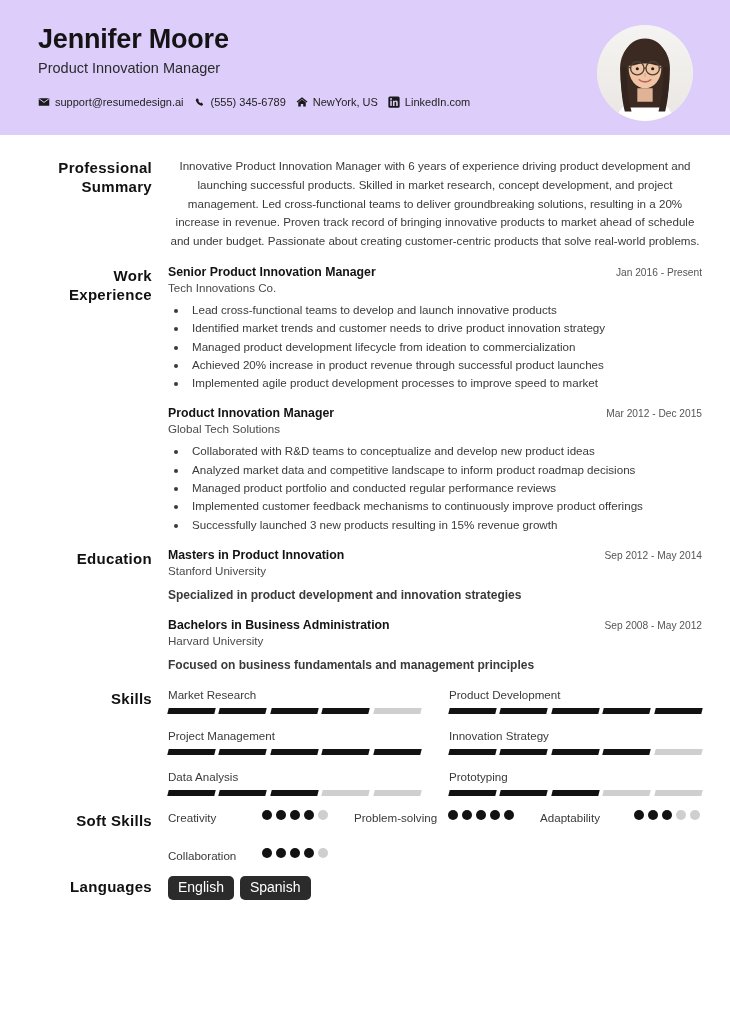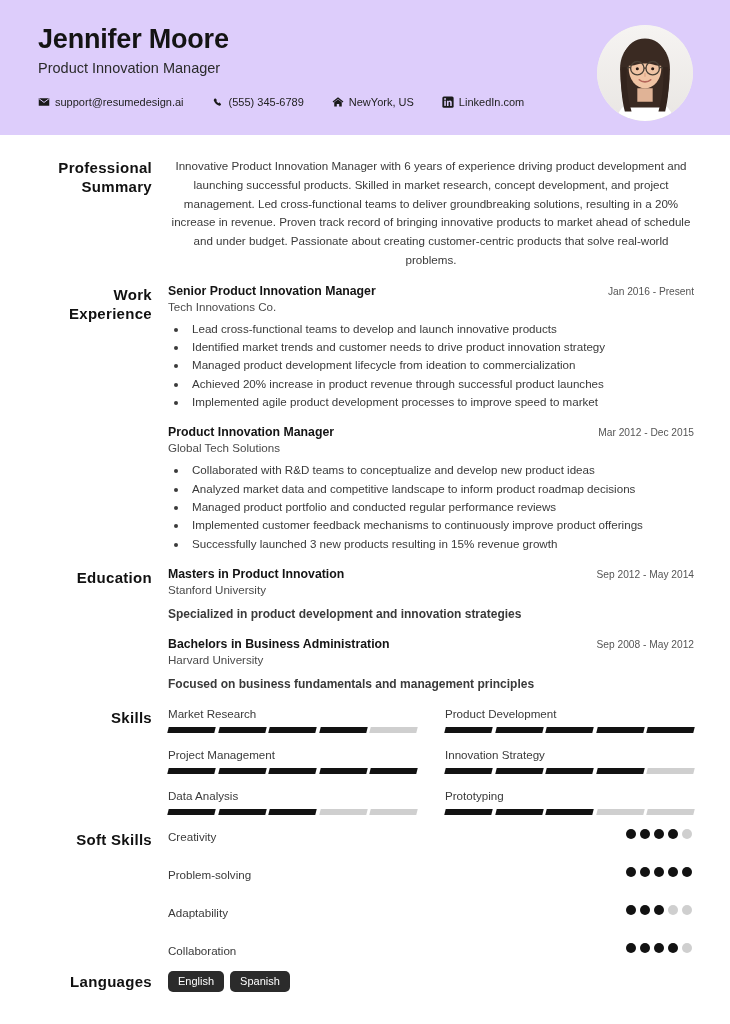--- a/index.html
+++ b/index.html
@@ -33,42 +33,42 @@
   }
   .job-title {
     font-size: 14.5px;
     color: #2b2b2b;
     margin-top: 5px;
     font-weight: 400;
   }
   .contact-row {
     display: flex;
     align-items: center;
-    gap: 28px;
+    gap: 10px;
     margin-top: 20px;
     font-size: 11px;
     color: #222;
   }
   .contact-item { display: flex; align-items: center; gap: 5px; white-space: nowrap; }
   .contact-item svg { display: block; }
 
   .avatar-wrap {
     width: 96px; height: 96px;
     border-radius: 50%;
     overflow: hidden;
     margin-top: 3px;
     margin-right: 10px;
     background: #f2f0ee;
     position: relative;
     flex: 0 0 auto;
   }
   .avatar-svg { width: 100%; height: 100%; display: block; }
 
   
-  .content { padding: 22px 36px 0 36px; }
+  .content { padding: 22px 28px 0 36px; }
   .section {
     display: flex;
     align-items: flex-start;
     margin-bottom: 2px;
   }
   .sec-label {
     width: 132px;
     flex: 0 0 132px;
     text-align: right;
     padding-right: 16px;
@@ -156,21 +156,21 @@
     flex: 1 1 0;
     height: 6px;
     background: #cfcfcf;
     transform: skewX(-14deg);
   }
   .seg.on { background: #121212; }
 
   
   .soft-grid {
     display: grid;
-    grid-template-columns: 1fr;
+    grid-template-columns: 1fr 1fr 1fr;
     column-gap: 28px;
     row-gap: 9px;
     gap: 24px;
   }
   .soft-item {
     display: flex;
     align-items: flex-start;
     justify-content: space-between;
     gap: 10px;
   }
@@ -192,21 +192,21 @@
     border-radius: 50%;
     background: #cfcfcf;
   }
   .dot.on { background: #121212; }
 
   
   .lang-row { display: flex; gap: 6px; flex-wrap: wrap; }
   .lang-chip {
     background: #2b2b2b;
     color: #fff;
-    font-size: 11px;
+    font-size: 14px;
     padding: 4px 10px 5px 10px;
     border-radius: 5px;
     line-height: 1.1;
   }
   .gap-sm { height: 12px; }
 </style>
 </head>
 <body>
 
 <div class="page">

